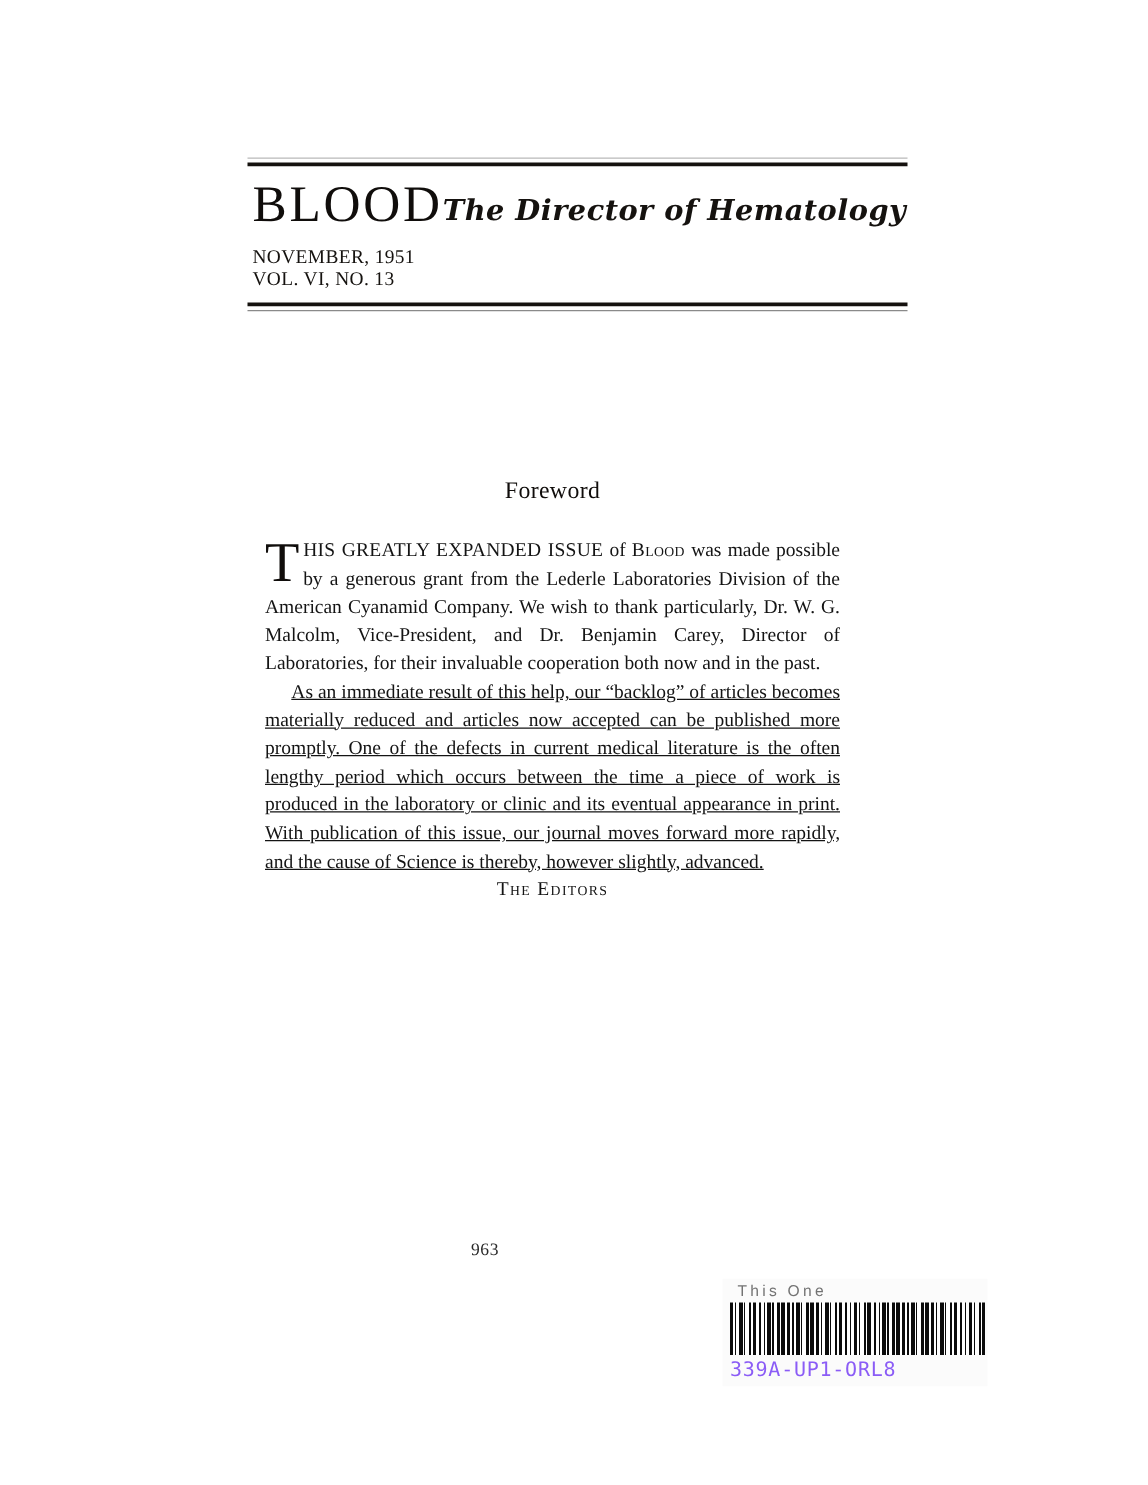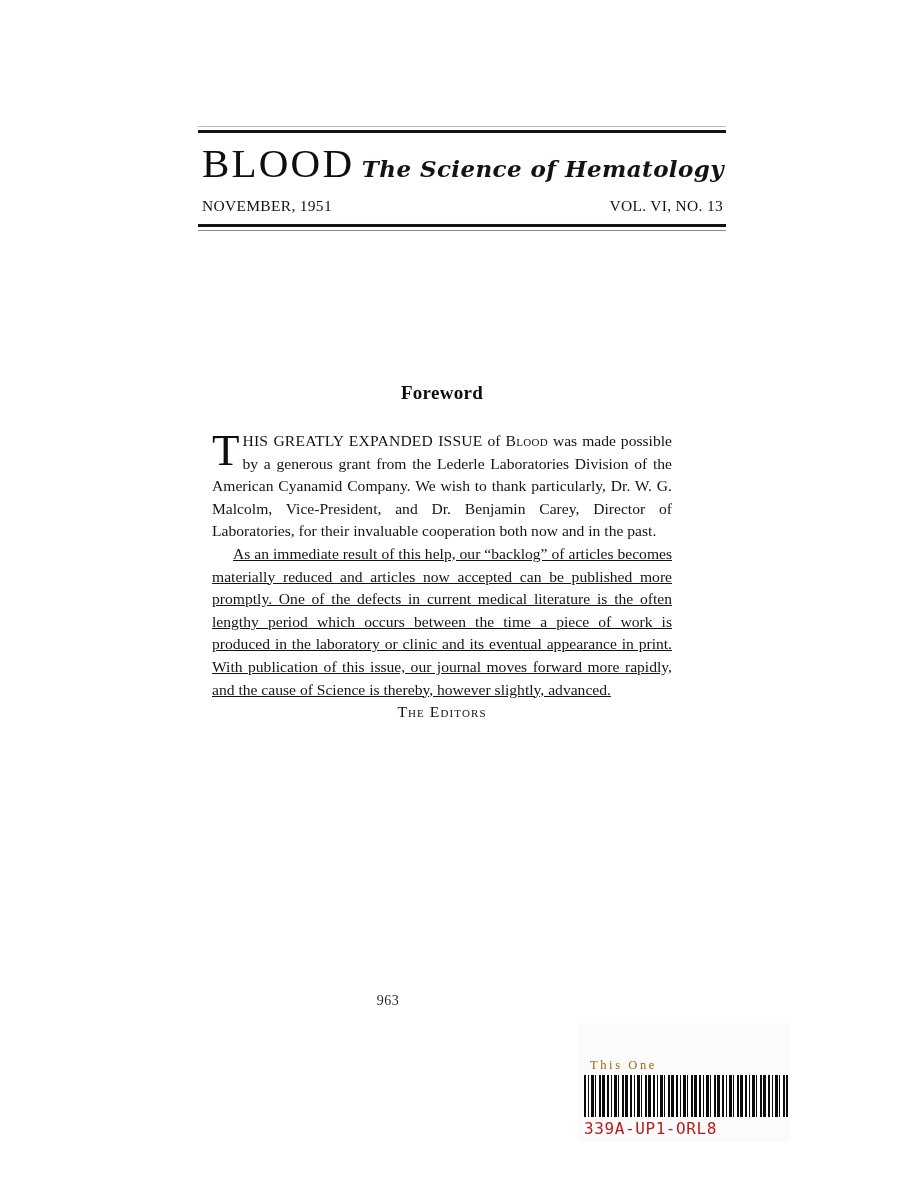--- a/index.html
+++ b/index.html
@@ -76,34 +76,35 @@
 
   .masthead-issue-row {
     display: flex;
     align-items: baseline;
     justify-content: space-between;
     padding: 11px 3px 9px 4px;
     font-size: 15.5px;
     letter-spacing: 0.3px;
     color: #15120f;
     white-space: nowrap;
+    flex-direction: column;
   }
 
   
   .article {
     position: absolute;
     left: 212px;
     top: 382px;
     width: 460px;
   }
 
   .article-title {
     text-align: center;
     font-size: 19px;
-    font-weight: bold;
+    font-weight: normal;
     letter-spacing: 0.3px;
     color: #100d0b;
     margin: 0 0 26px 0;
   }
 
   .body-par {
     font-size: 15.6px;
     line-height: 22.6px;
     text-align: justify;
     color: #141414;
@@ -161,28 +162,27 @@
     position: absolute;
     left: 578px;
     top: 1023px;
     width: 212px;
     background: #fbfbfb;
     padding: 3px 4px 4px 4px;
     box-sizing: border-box;
   }
 
   .barcode-caption {
-    font-family: Liberation Serif, serif;
+    font-family: Liberation Sans, sans-serif;
     font-size: 12.5px;
     letter-spacing: 2.6px;
-    color: #a16207;
+    color: #737373;
     margin-left: 8px;
     margin-bottom: 2px;
     white-space: nowrap;
-    margin-top: 32px;
   }
 
   .barcode-bars {
     height: 42px;
     margin: 0 0 2px 2px;
     width: 204px;
     background-repeat: repeat-x;
     background-color: #ffffff;
     background-image:
       repeating-linear-gradient(
@@ -199,38 +199,38 @@
         #ffffff 17px, #ffffff 18px,
         #0b0b0b 18px, #0b0b0b 21px,
         #ffffff 21px, #ffffff 23px
       );
   }
 
   .barcode-number {
     font-family: "DejaVu Sans Mono", "Liberation Mono", monospace;
     font-size: 16px;
     letter-spacing: 0.6px;
-    color: #b91c1c;
+    color: #8b5cf6;
     margin-left: 2px;
     white-space: nowrap;
   }
 </style>
 </head>
 <body>
 
 <div class="page">
 
   <div class="masthead">
 
     <div class="rule-hairline-top"></div>
     <div class="rule-thick"></div>
 
     <div class="masthead-title-row">
       <div class="wordmark">BLOOD</div>
-      <div class="subtitle">The Science of Hematology</div>
+      <div class="subtitle">The Director of Hematology</div>
     </div>
 
     <div class="masthead-issue-row">
       <div>NOVEMBER, 1951</div>
       <div>VOL. VI, NO. 13</div>
     </div>
 
     <div class="rule-thick"></div>
     <div class="rule-thin"></div>
   </div>

